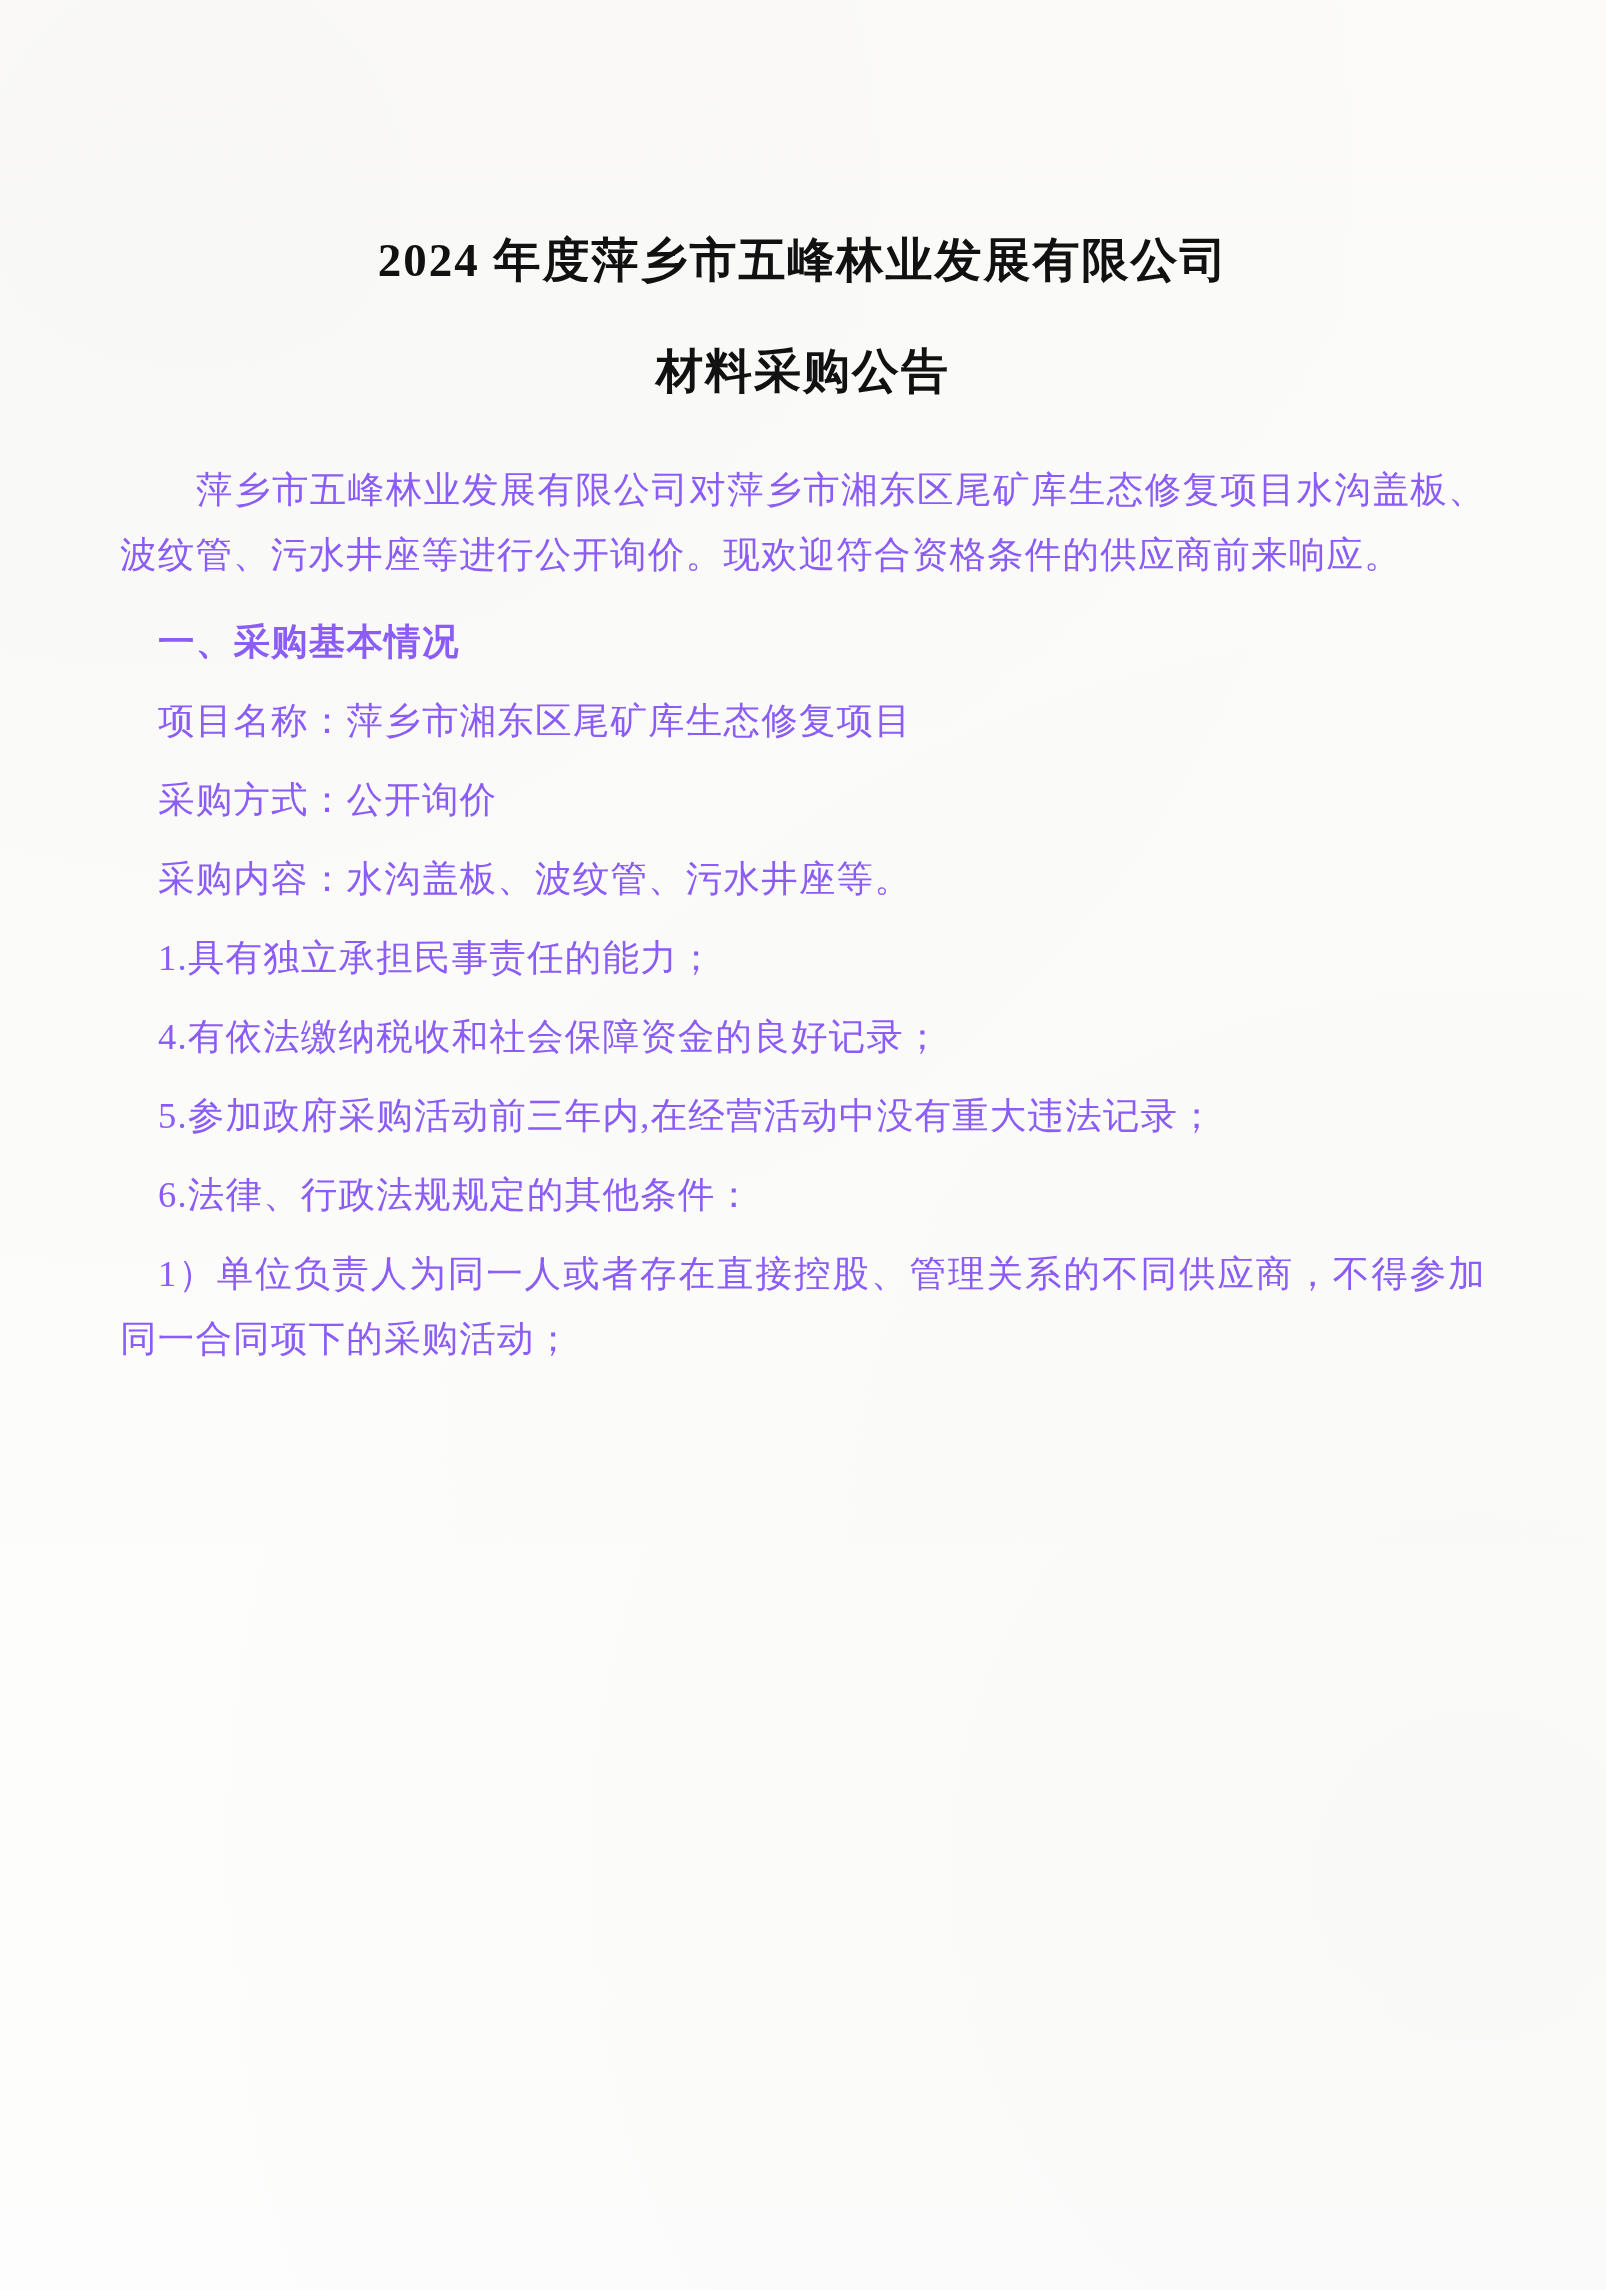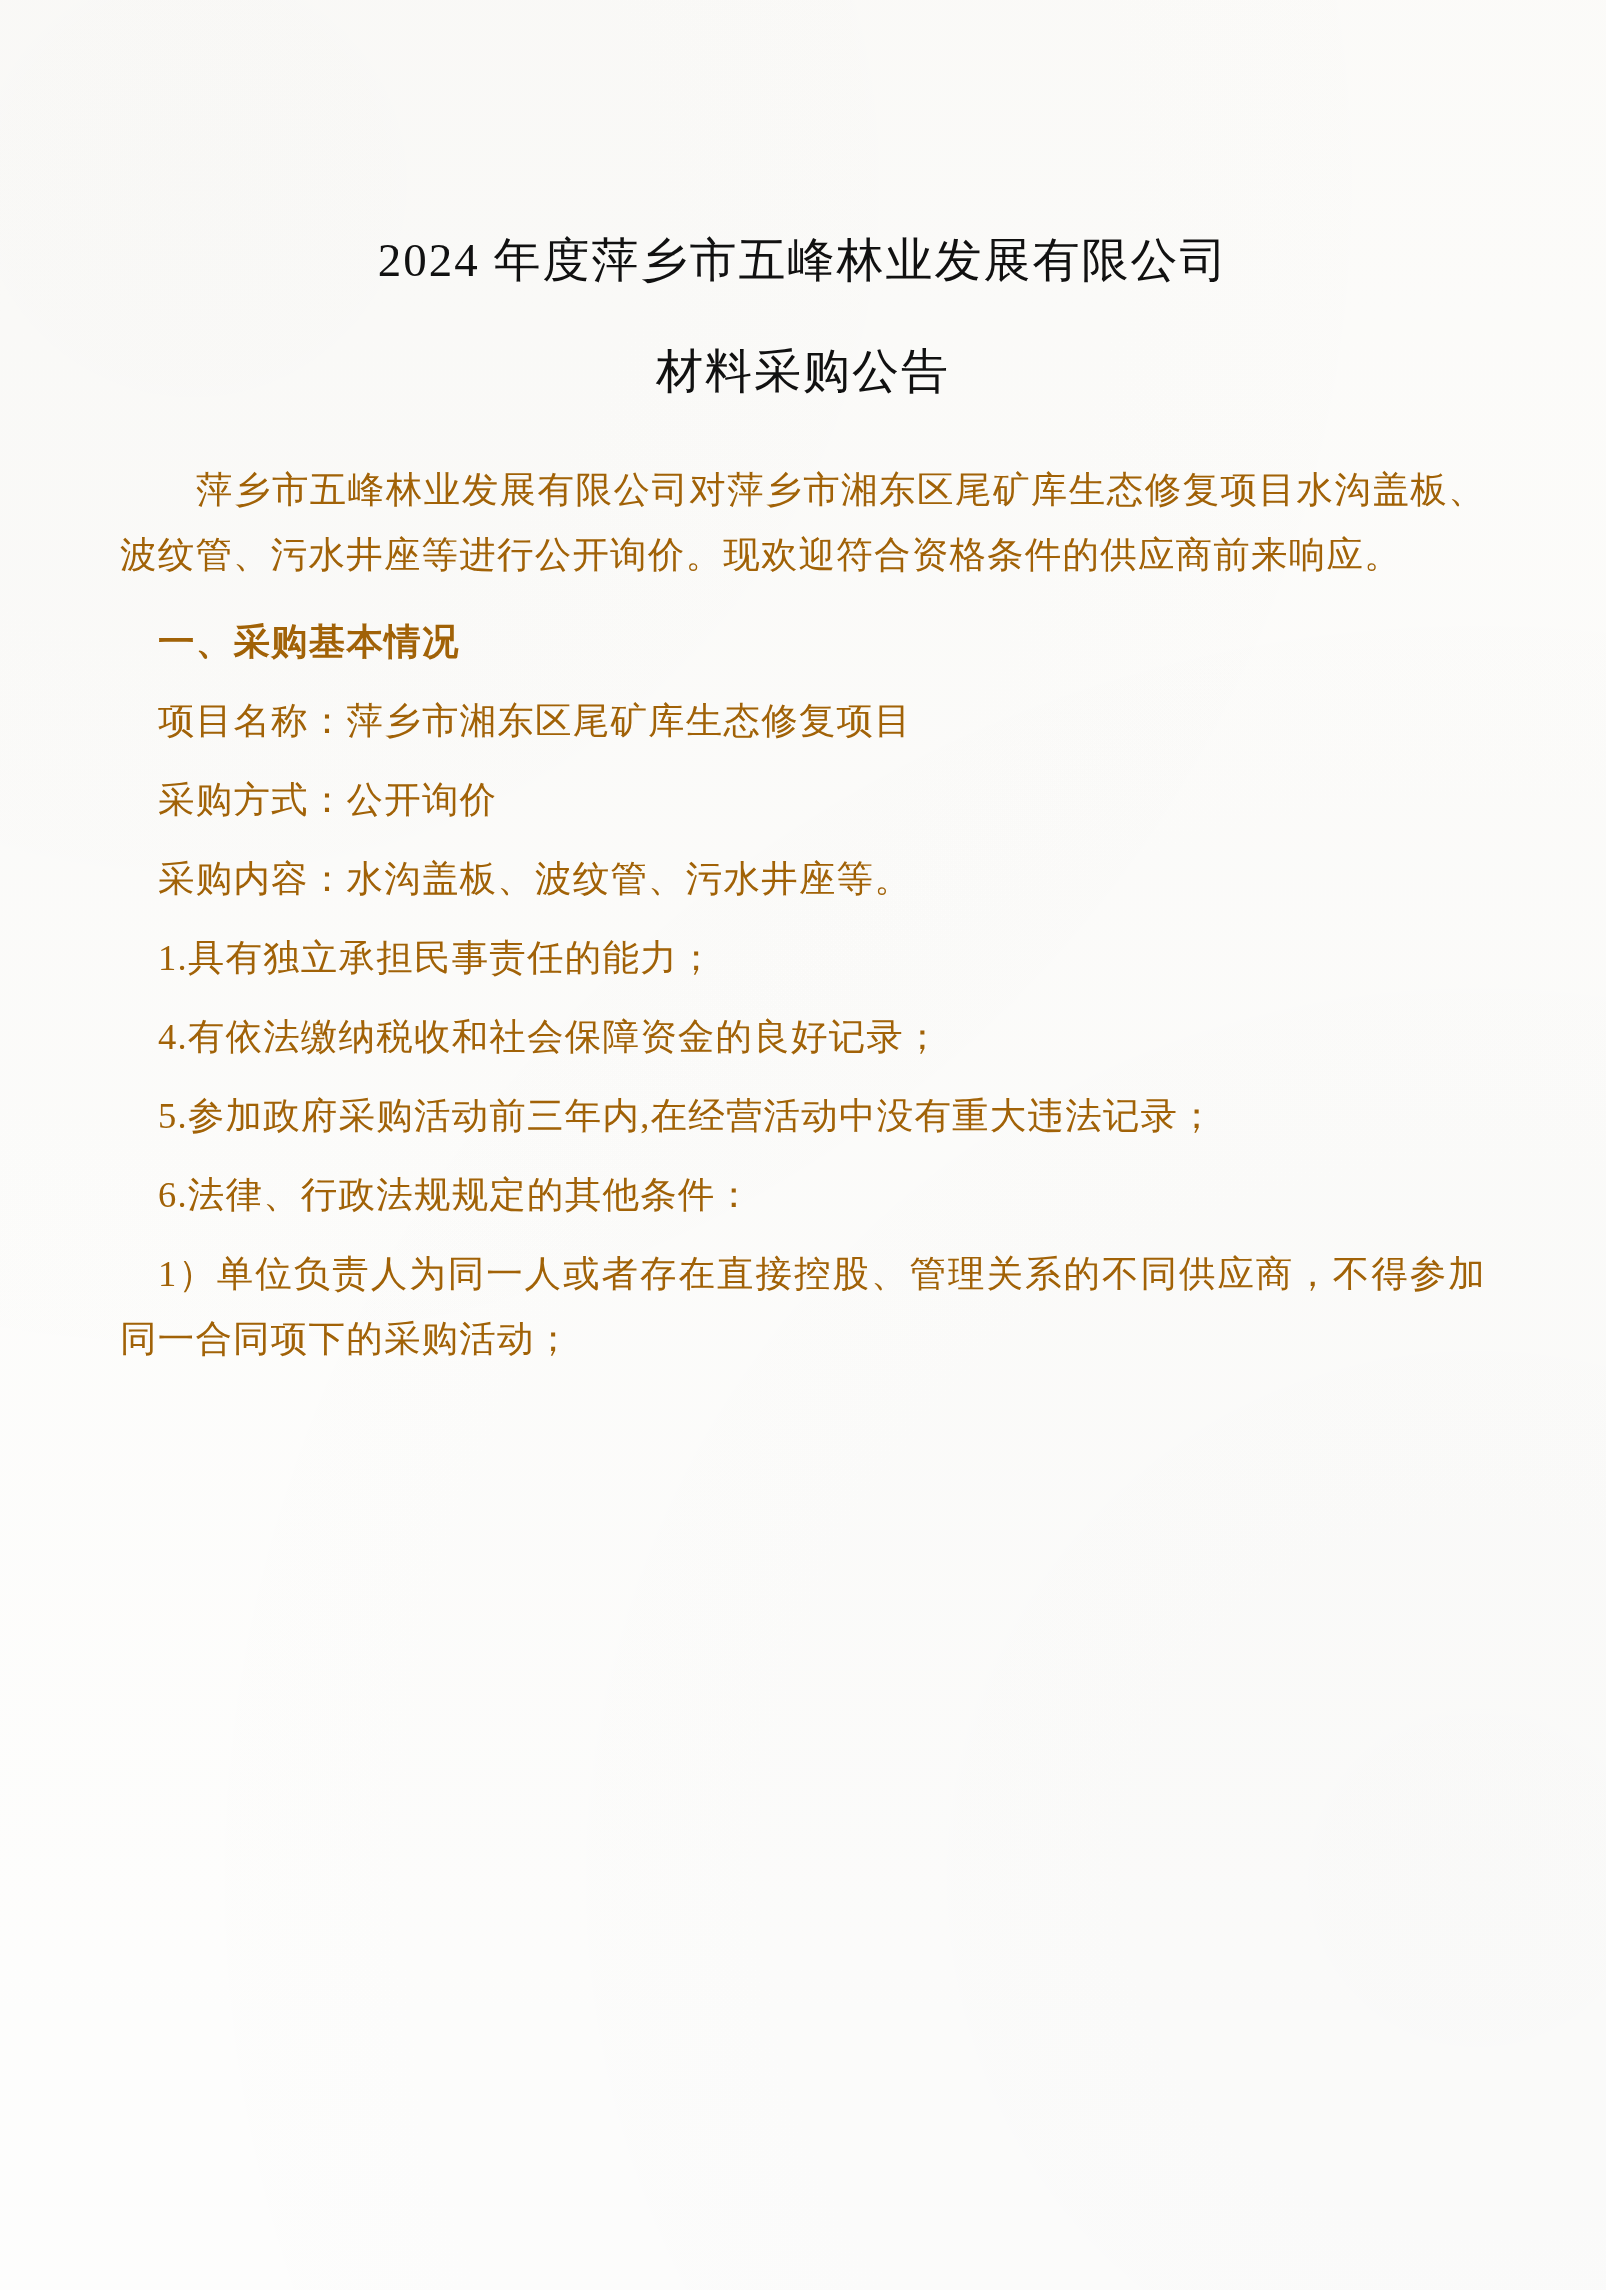--- a/index.html
+++ b/index.html
@@ -29,39 +29,39 @@
     inset: 0;
     background:
       radial-gradient(circle at 12% 8%, rgba(0,0,0,0.012), rgba(0,0,0,0) 55%),
       radial-gradient(circle at 92% 82%, rgba(0,0,0,0.015), rgba(0,0,0,0) 60%),
       linear-gradient(180deg, rgba(250,249,246,0.6), rgba(255,255,255,0.2));
     pointer-events: none;
   }
   .doc-title {
     position: relative;
     text-align: center;
-    font-weight: normal;
+    font-weight: bold;
     font-size: 47px;
     letter-spacing: 2px;
     line-height: 1.25;
     color: #111;
   }
   .doc-title .line1 {
     display: block;
     margin-bottom: 52px;
   }
   .doc-title .line2 {
     display: block;
     margin-bottom: 57px;
   }
   .body-text {
     position: relative;
     font-size: 36.5px;
     line-height: 1.78;
-    color: #a16207;
+    color: #8b5cf6;
     letter-spacing: 1.2px;
   }
   p.para {
     margin: 0 0 14px 0;
     text-align: justify;
     text-justify: inter-ideograph;
   }
   p.indent2 {
     text-indent: 76px;
   }

